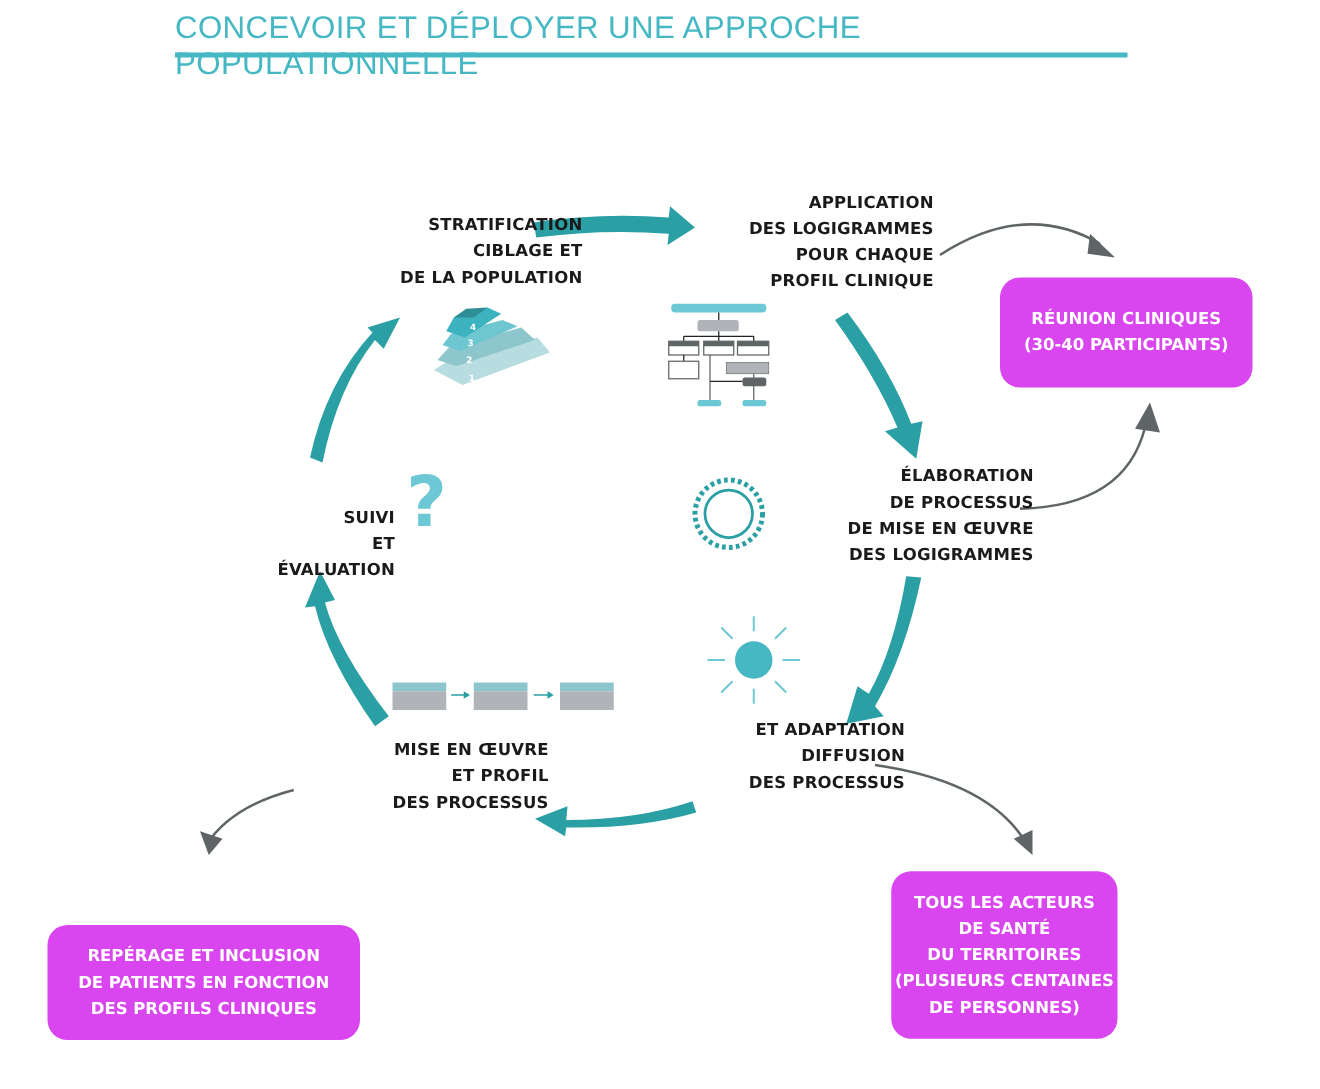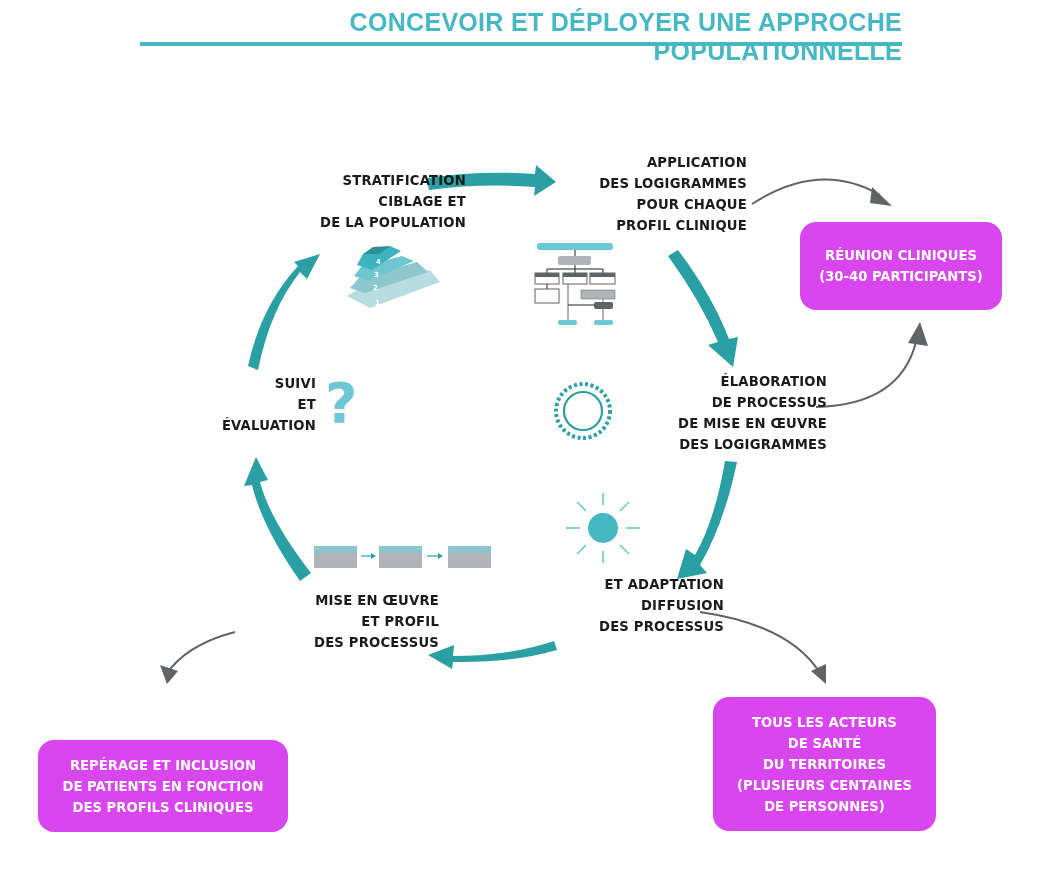--- a/index.html
+++ b/index.html
@@ -1,20 +1,20 @@
 <!DOCTYPE html>
 <html><head>
 <meta charset="utf-8">
 <style>
   html, body { margin: 0; padding: 0; background: #ffffff; }
   body { width: 1056px; height: 871px; position: relative; overflow: hidden;
          font-family: "DejaVu Sans", sans-serif; }
-  .title { position: absolute; left: 140px; top: 8px; width: 762px; text-align: right;
+  .title { position: absolute; left: 140px; top: 8px; width: 762px; text-align: left;
            color: #45b8c4; font-family: "Liberation Sans", sans-serif; font-size: 25px;
-           letter-spacing: 0.3px; font-weight: bold; }
+           letter-spacing: 0.3px; }
   .title-underline { position: absolute; left: 140px; top: 42px; width: 762px; height: 4px; background: #45b8c4; }
   svg.diagram { position: absolute; left: 0; top: 0; }
   .label { position: absolute; text-align: right; font-weight: bold; color: #1a1a1a;
            font-size: 13.2px; line-height: 21px; letter-spacing: 0.2px; }
   .label span { display: block; white-space: nowrap; }
   .box { position: absolute; background: #d946ef; border-radius: 16px; color: #ffffff;
          display: flex; flex-direction: column; align-items: center; justify-content: center;
          font-weight: bold; font-size: 13.2px; line-height: 21px; text-align: center; }
   .box span { display: block; white-space: nowrap; }
   .qmark { position: absolute; left: 325px; top: 375px; color: #6cc8d4; font-weight: bold;
@@ -143,38 +143,38 @@
   <span>DIFFUSION</span>
   <span>DES PROCESSUS</span>
 </div>
 
 <div class="label" style="left:239px; top:590px; width:200px;">
   <span>MISE EN ŒUVRE</span>
   <span>ET PROFIL</span>
   <span>DES PROCESSUS</span>
 </div>
 
-<div class="label" style="left:196px; top:373px; width:120px;">
+<div class="label" style="left:196px; top:404px; width:120px;">
   <span>SUIVI</span>
   <span>ET</span>
   <span>ÉVALUATION</span>
 </div>
 
 <div class="qmark">?</div>
 
 <div class="box" style="left:800px; top:222px; width:202px; height:88px;">
   <span>RÉUNION CLINIQUES</span>
   <span>(30-40 PARTICIPANTS)</span>
 </div>
 
 <div class="box" style="left:38px; top:696px; width:250px; height:92px;margin-top:44px;">
   <span>REPÉRAGE ET INCLUSION</span>
   <span>DE PATIENTS EN FONCTION</span>
   <span>DES PROFILS CLINIQUES</span>
 </div>
 
-<div class="box" style="left:713px; top:697px; width:223px; height:134px;">
+<div class="box" style="left:713px; top:697px; width:181px; height:134px;">
   <span>TOUS LES ACTEURS</span>
   <span>DE SANTÉ</span>
   <span>DU TERRITOIRES</span>
   <span>(PLUSIEURS CENTAINES</span>
   <span>DE PERSONNES)</span>
 </div>
 
 </body></html>

